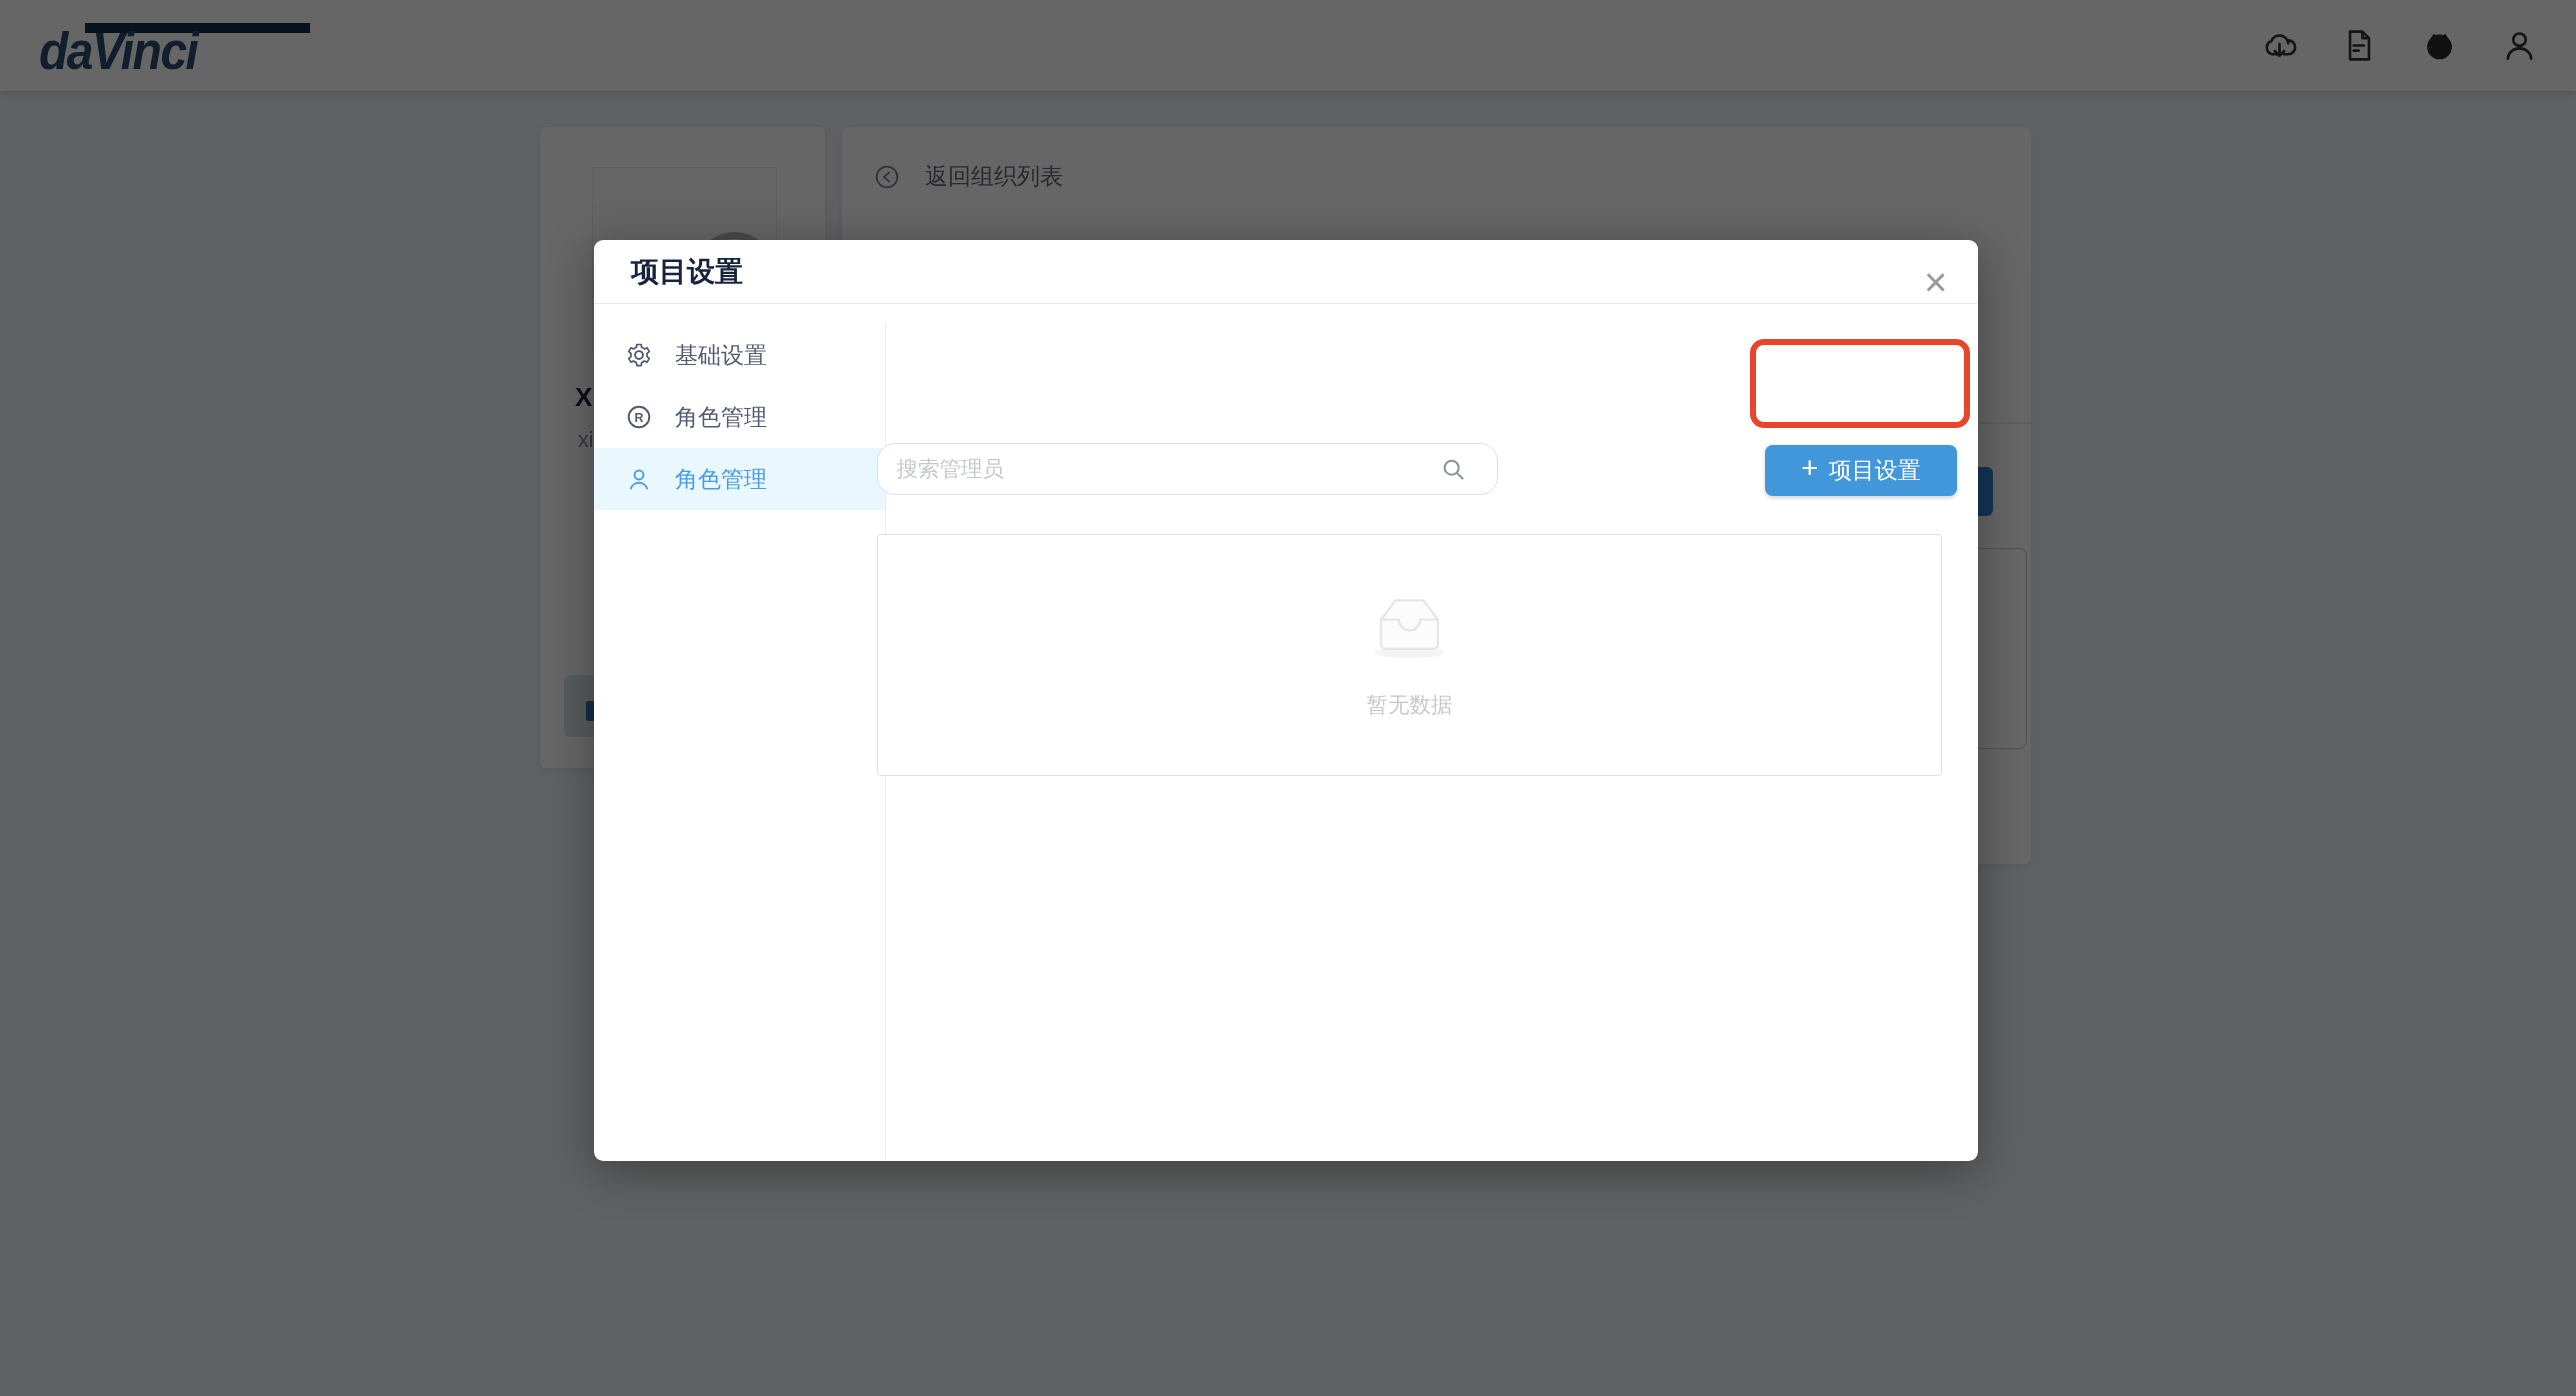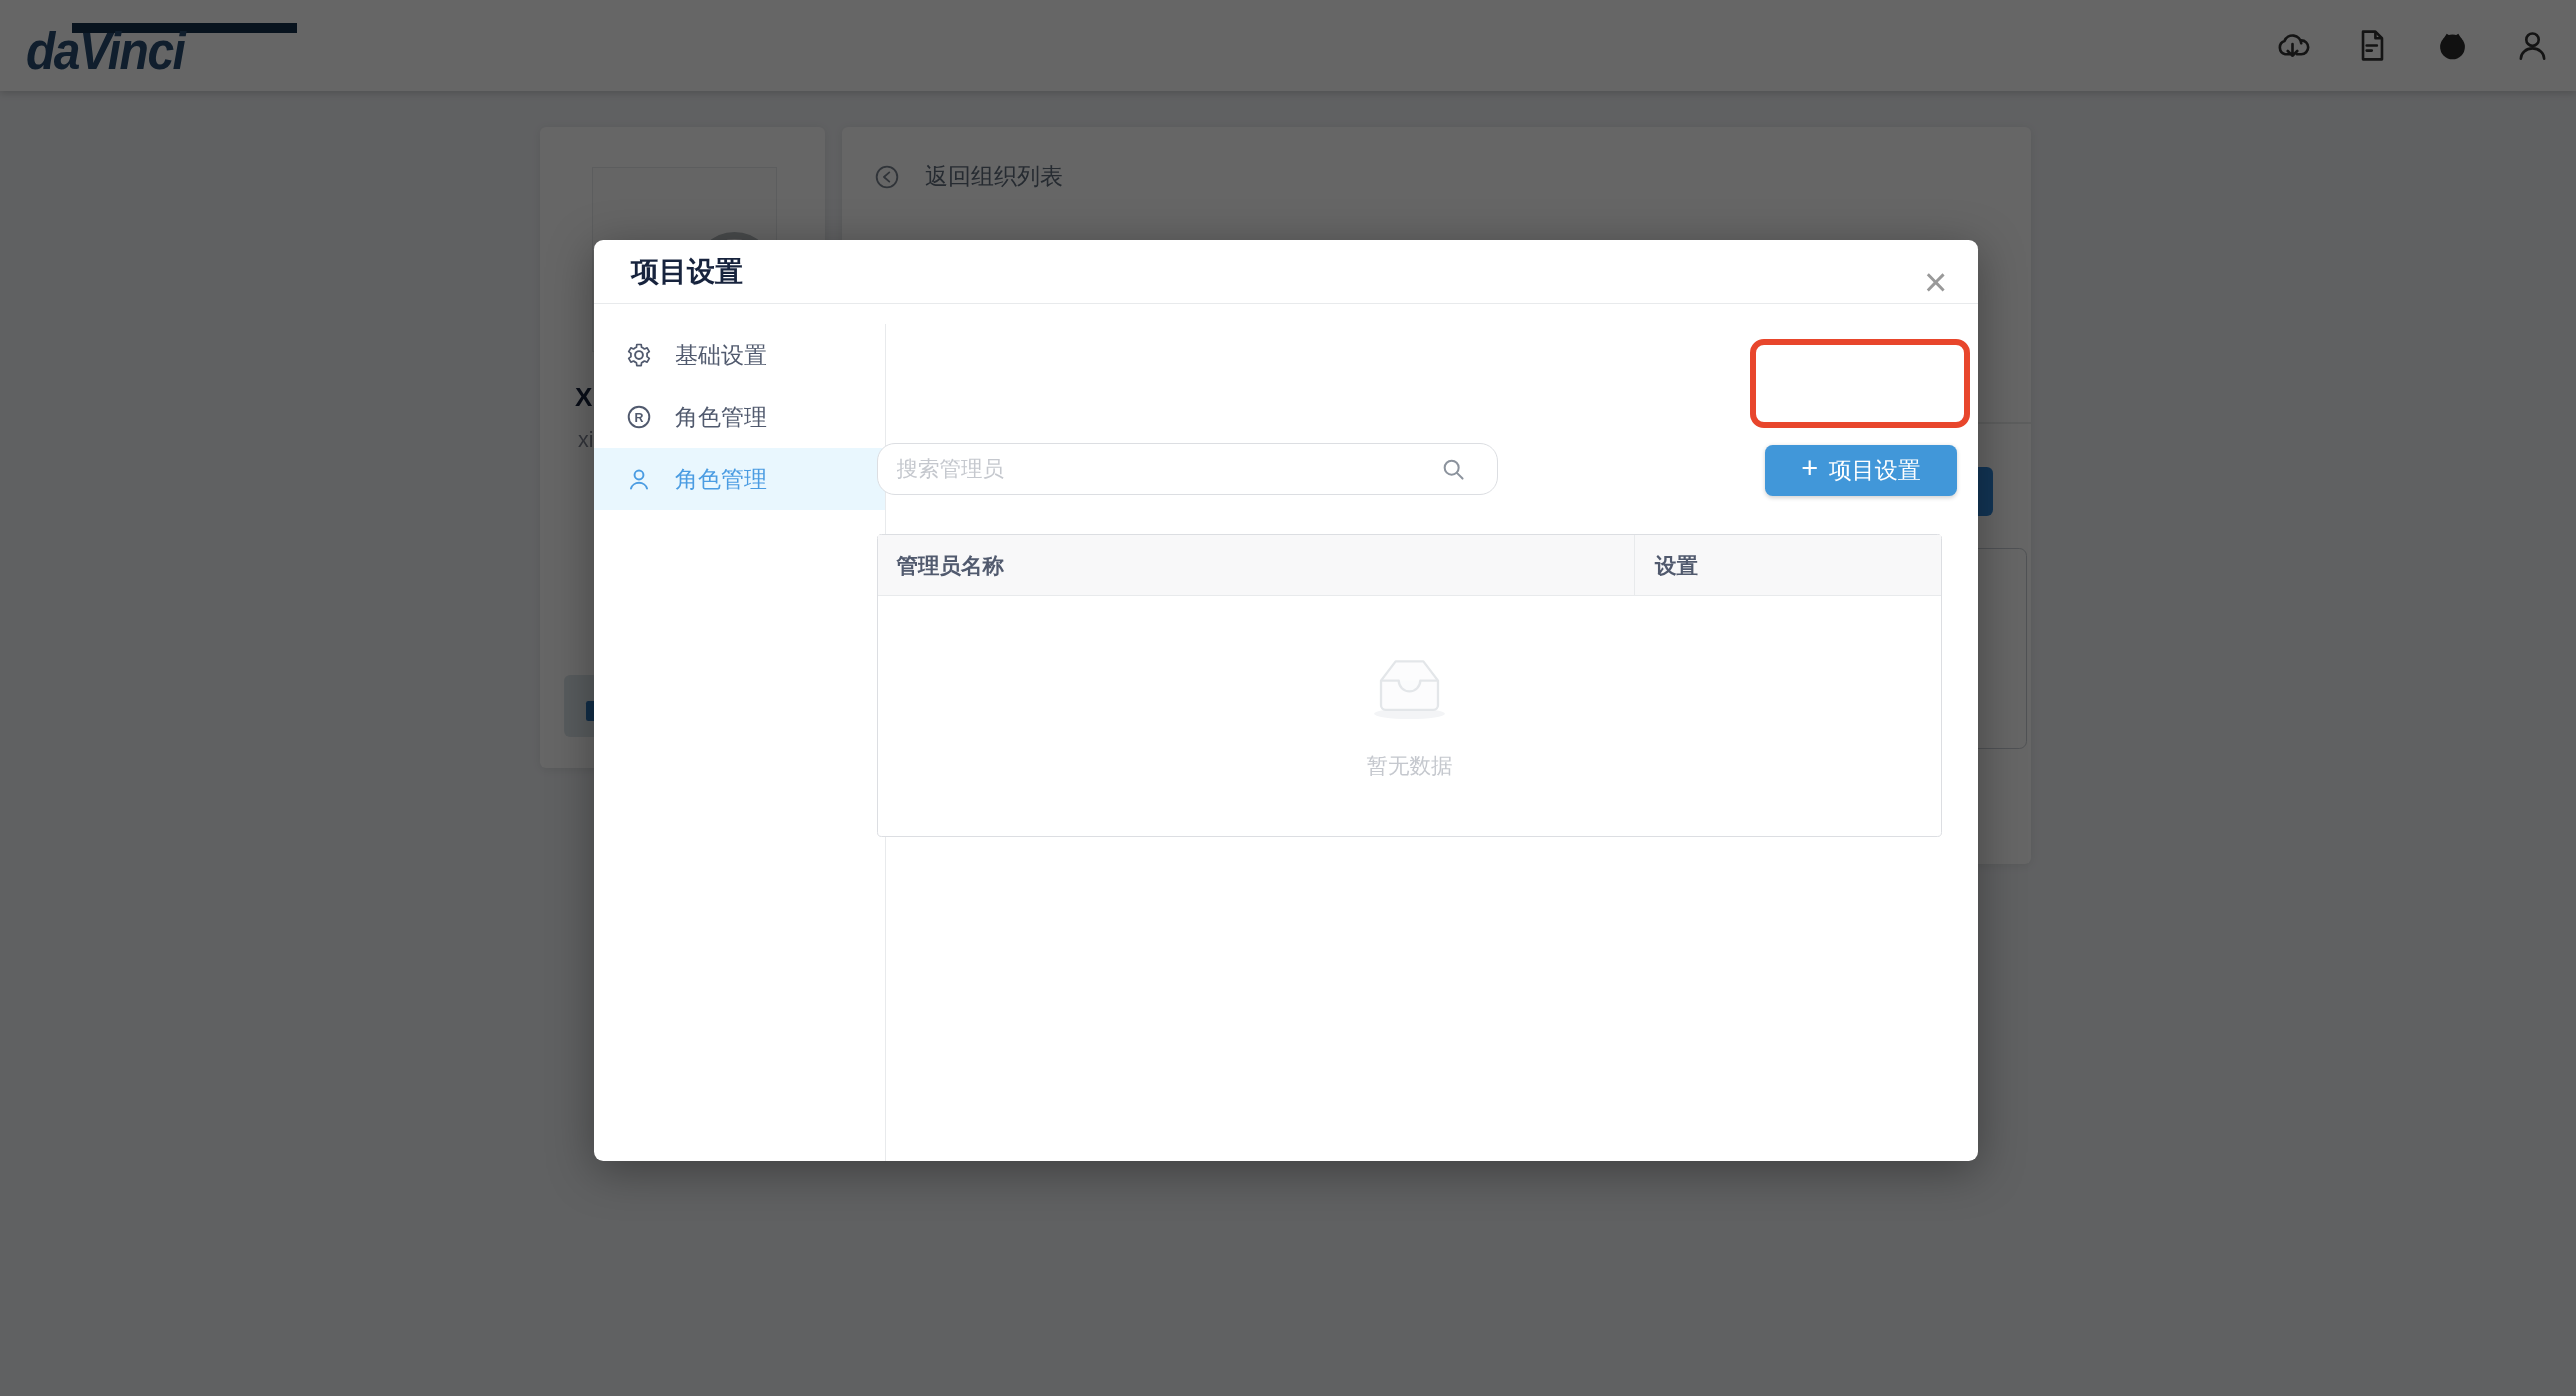--- a/index.html
+++ b/index.html
@@ -6,21 +6,21 @@
   body{
     width:2576px;height:1396px;position:relative;overflow:hidden;
     background:#f0f2f5;
     font-family:"Liberation Sans","DejaVu Sans",sans-serif;
   }
   
   .page{position:absolute;inset:0;z-index:1;}
   .navbar{
     position:absolute;top:0;left:0;right:0;height:91px;background:#ffffff;
     box-shadow:0 2.3px 7.7px rgba(0,0,0,.18);display:flex;align-items:center;
-    padding:0 26px;box-sizing:border-box;
+    padding:0 39px;box-sizing:border-box;
   }
   .logo{position:relative;display:inline-block;padding-top:12.3px;}
   .logo-bar{position:absolute;top:7.7px;left:46px;width:225px;height:10px;background:#16314d;}
   .logo-text{
     font-size:48px;font-weight:bold;font-style:italic;color:#2a4d70;
     letter-spacing:-1.5px;line-height:1;display:inline-block;transform:scaleY(1.08);
   }
   .nav-icons{margin-left:auto;display:flex;align-items:center;gap:45px;}
   .nav-icon{width:35px;height:35px;display:block;cursor:pointer;}
 
@@ -185,24 +185,20 @@
       <circle cx="15" cy="15" r="9" fill="none" stroke="#8c939d" stroke-width="2.6"></circle>
       <path d="M22 22l7 7" fill="none" stroke="#8c939d" stroke-width="2.6" stroke-linecap="round"></path>
     </svg>
 
     <button class="add-btn">
       <span class="plus">+</span>
       <span>项目设置</span>
     </button>
 
     <div class="admin-table">
-      <div class="thead">
-        <div class="th-name">管理员名称</div>
-        <div class="th-settings">设置</div>
-      </div>
       <div class="tbody">
         <svg width="77" height="68" viewBox="0 0 100 88">
           <ellipse cx="50" cy="80" rx="46" ry="7" fill="#f3f4f6"></ellipse>
           <path d="M13 37 32 12h36l19 25v32a6 6 0 0 1-6 6H19a6 6 0 0 1-6-6z" fill="#fcfcfd" stroke="#e3e6e9" stroke-width="3" stroke-linejoin="round"></path>
           <path d="M13 37h23a14 14 0 0 0 28 0h23" fill="#fafbfc" stroke="#e3e6e9" stroke-width="3" stroke-linejoin="round"></path>
         </svg>
         <div class="empty-text">暂无数据</div>
       </div>
     </div>
 

